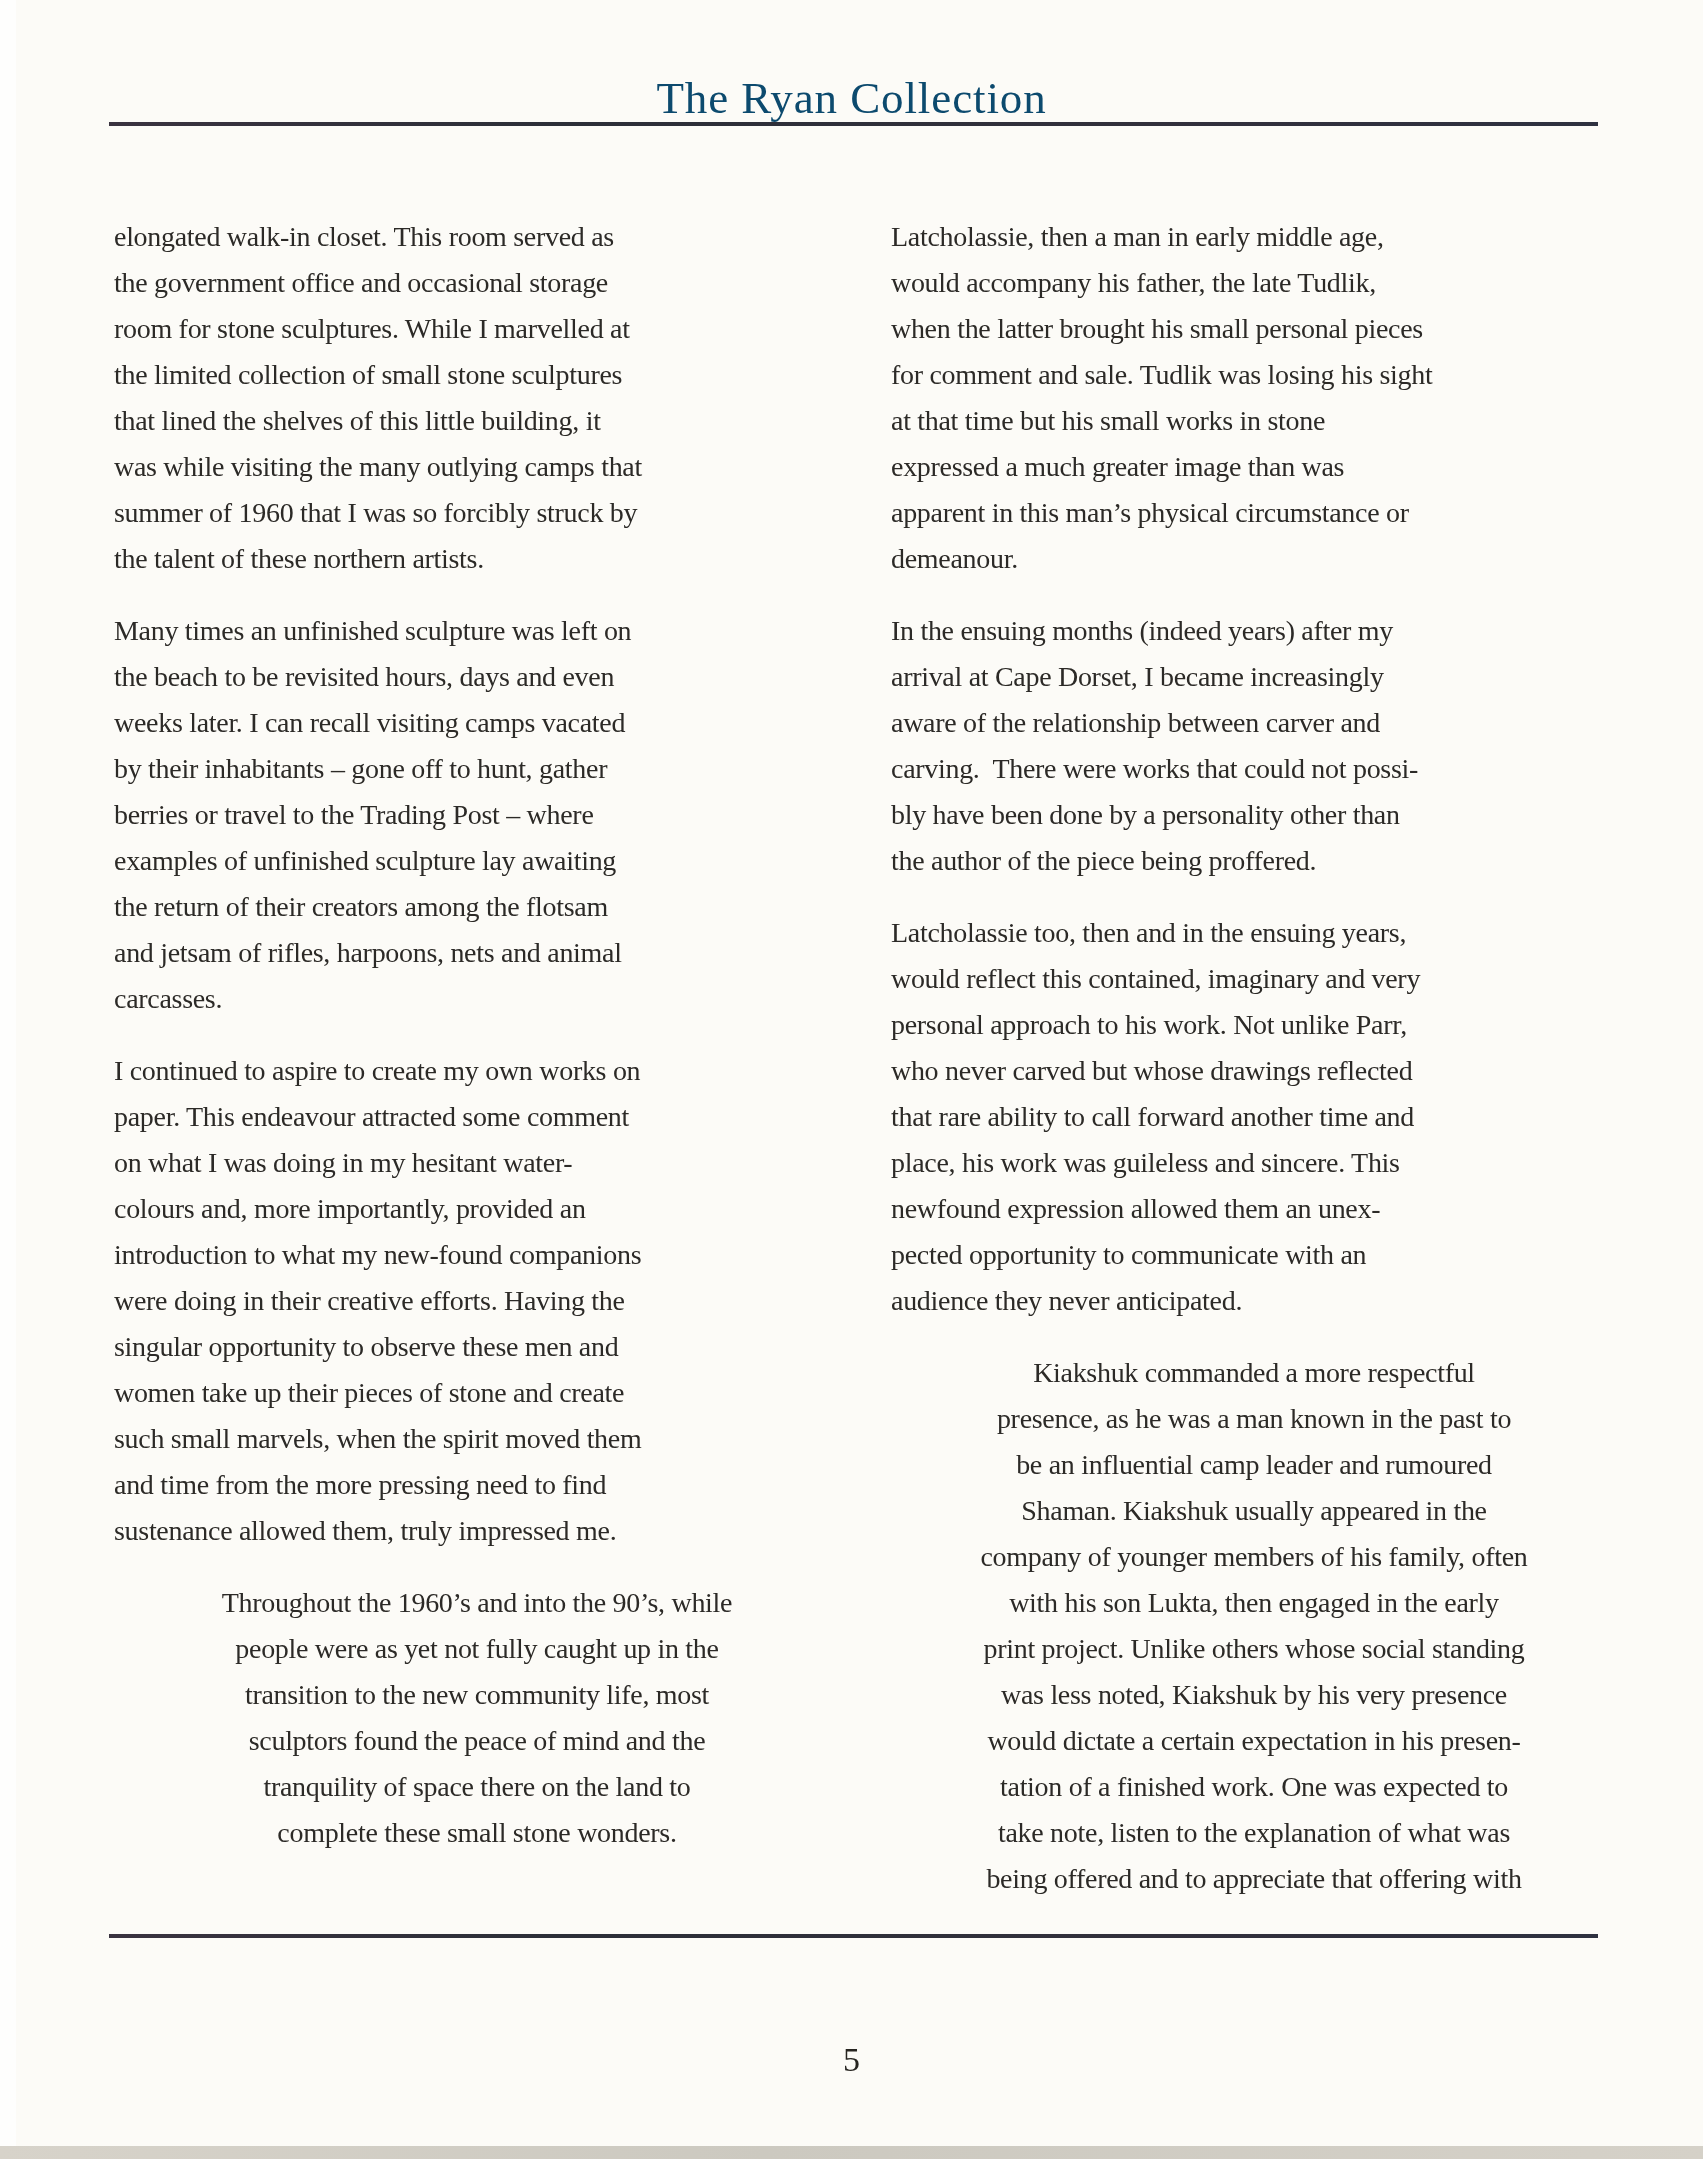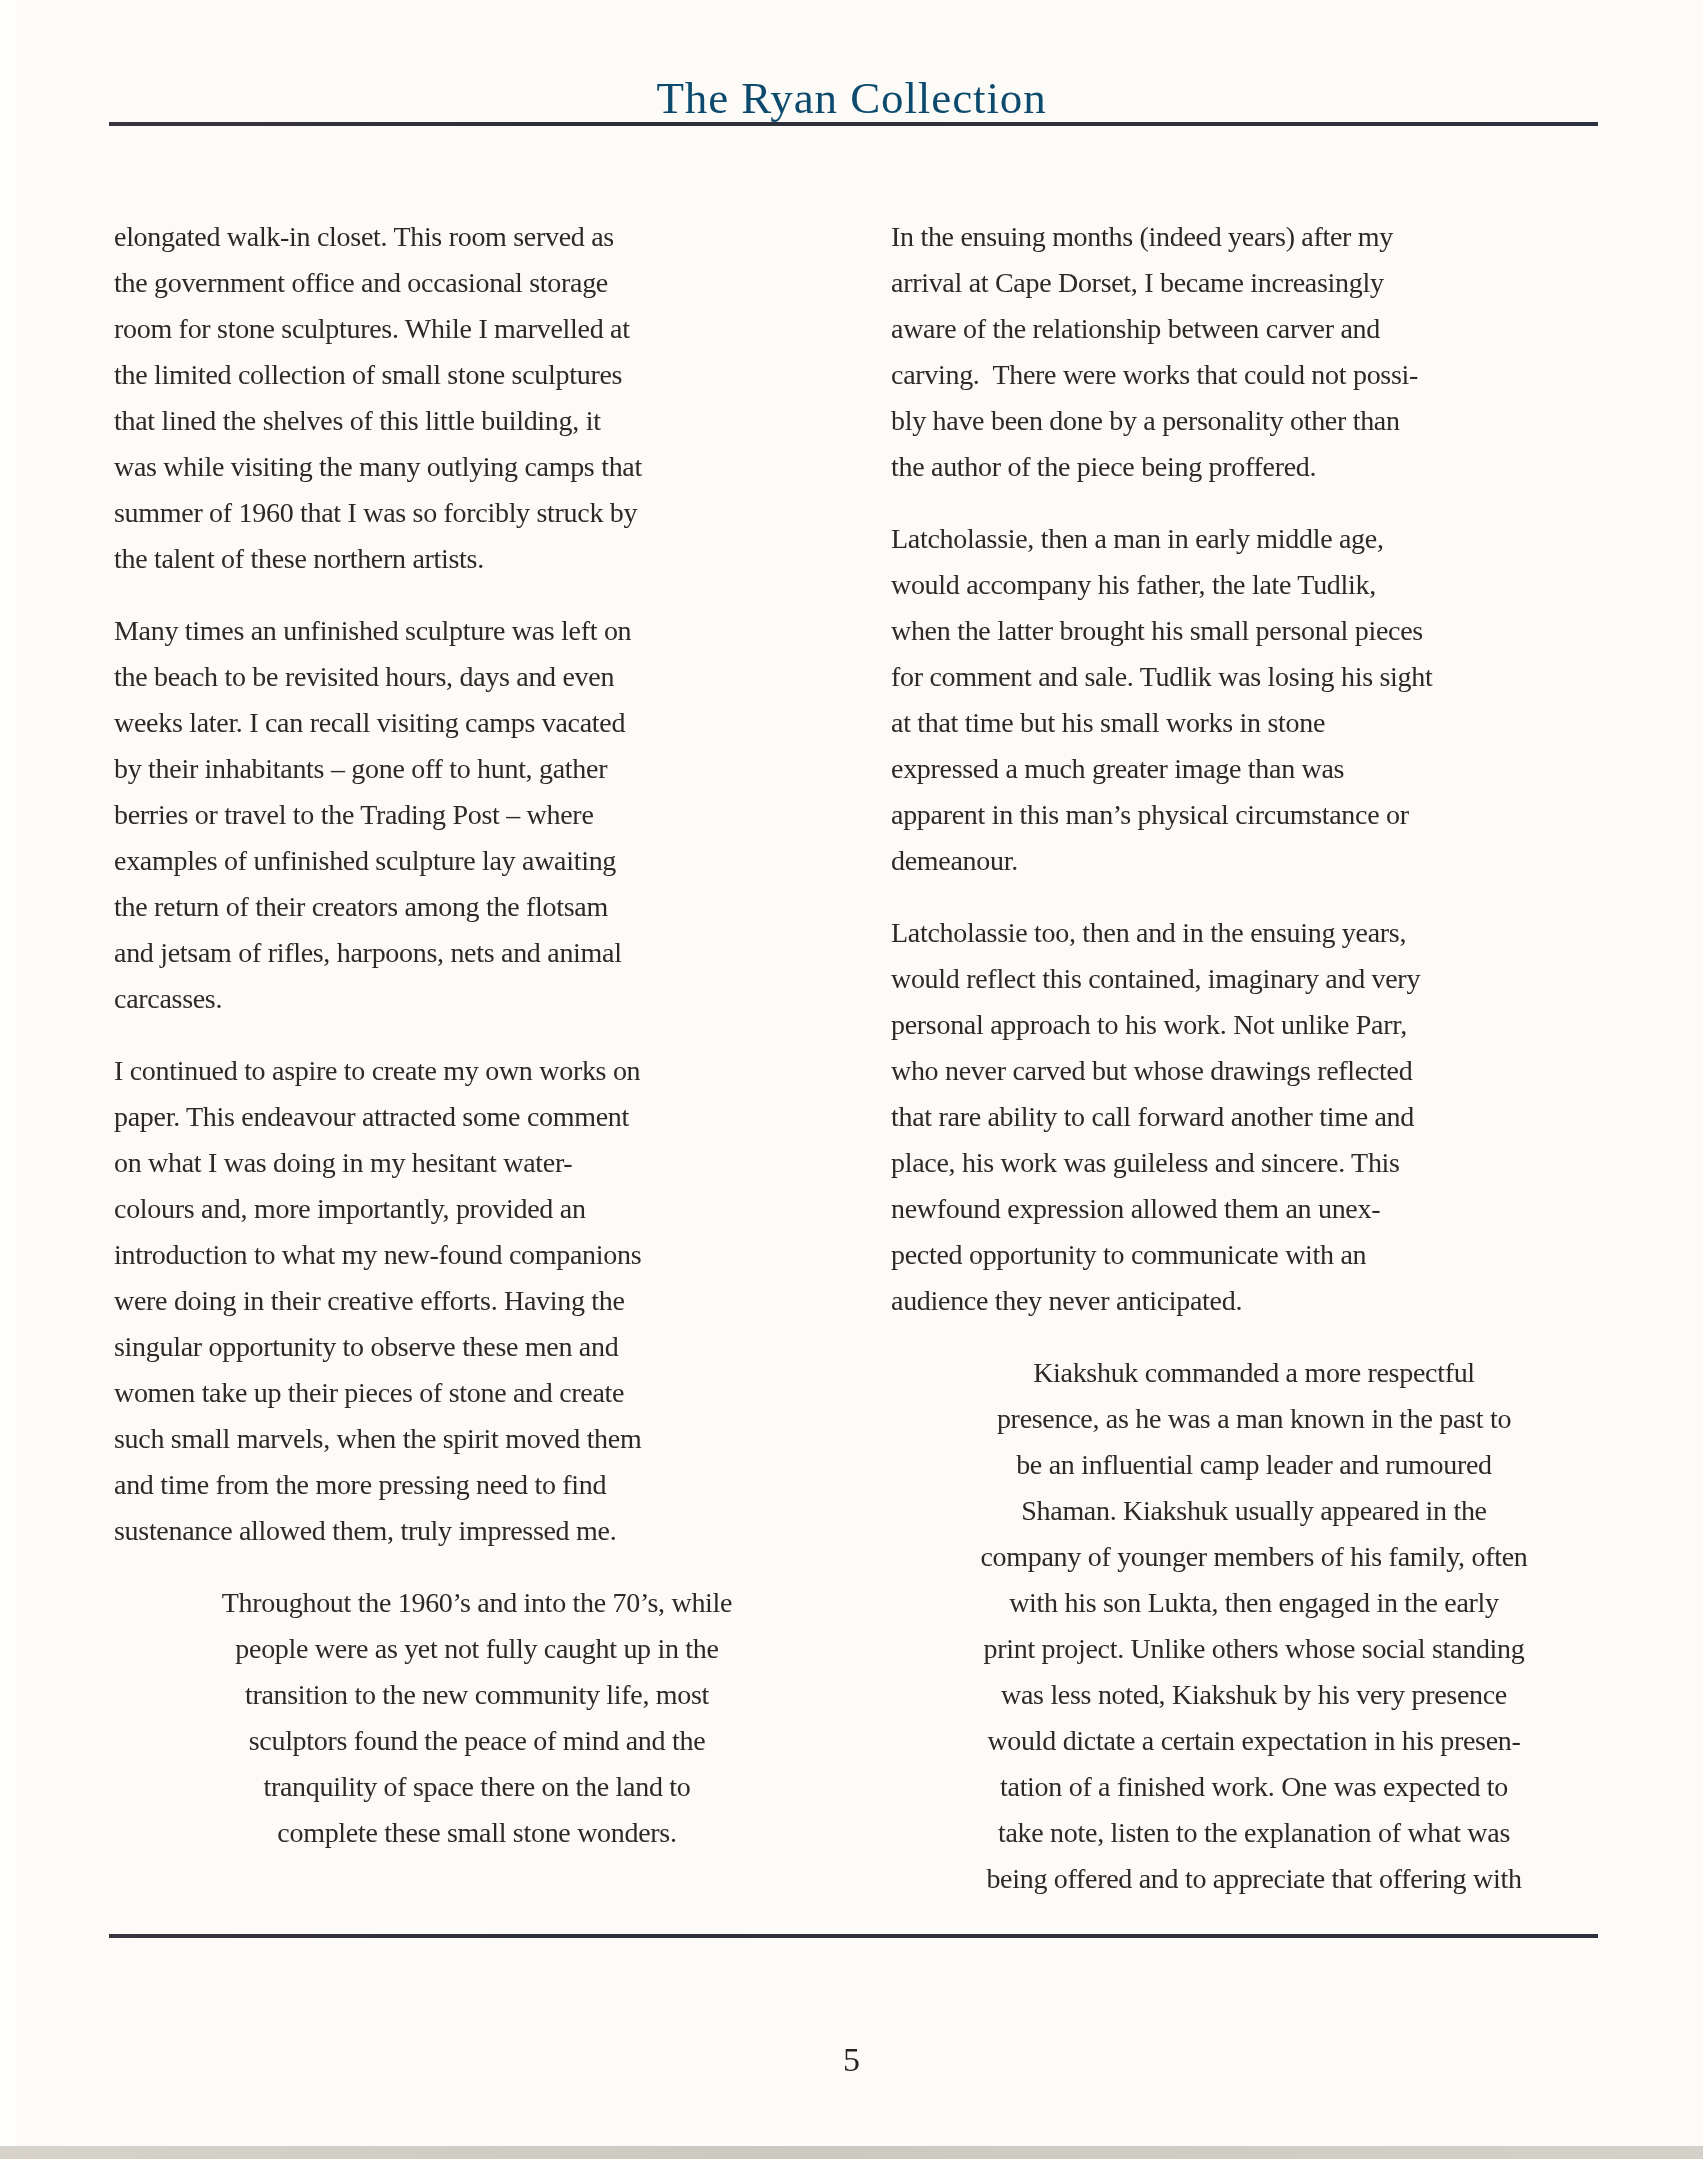--- a/index.html
+++ b/index.html
@@ -110,43 +110,43 @@
 paper. This endeavour attracted some comment
 on what I was doing in my hesitant water-
 colours and, more importantly, provided an
 introduction to what my new-found companions
 were doing in their creative efforts. Having the
 singular opportunity to observe these men and
 women take up their pieces of stone and create
 such small marvels, when the spirit moved them
 and time from the more pressing need to find
 sustenance allowed them, truly impressed me.</p>
-      <p class="para">Throughout the 1960’s and into the 70’s, while
+      <p class="para">Throughout the 1960’s and into the 90’s, while
 people were as yet not fully caught up in the
 transition to the new community life, most
 sculptors found the peace of mind and the
 tranquility of space there on the land to
 complete these small stone wonders.</p>
     </section>
 
   <section class="column column-right">
-      <p class="para">In the ensuing months (indeed years) after my
-arrival at Cape Dorset, I became increasingly
-aware of the relationship between carver and
-carving.  There were works that could not possi-
-bly have been done by a personality other than
-the author of the piece being proffered.</p>
       <p class="para">Latcholassie, then a man in early middle age,
 would accompany his father, the late Tudlik,
 when the latter brought his small personal pieces
 for comment and sale. Tudlik was losing his sight
 at that time but his small works in stone
 expressed a much greater image than was
 apparent in this man’s physical circumstance or
 demeanour.</p>
+      <p class="para">In the ensuing months (indeed years) after my
+arrival at Cape Dorset, I became increasingly
+aware of the relationship between carver and
+carving.  There were works that could not possi-
+bly have been done by a personality other than
+the author of the piece being proffered.</p>
       <p class="para">Latcholassie too, then and in the ensuing years,
 would reflect this contained, imaginary and very
 personal approach to his work. Not unlike Parr,
 who never carved but whose drawings reflected
 that rare ability to call forward another time and
 place, his work was guileless and sincere. This
 newfound expression allowed them an unex-
 pected opportunity to communicate with an
 audience they never anticipated.</p>
       <p class="para">Kiakshuk commanded a more respectful

